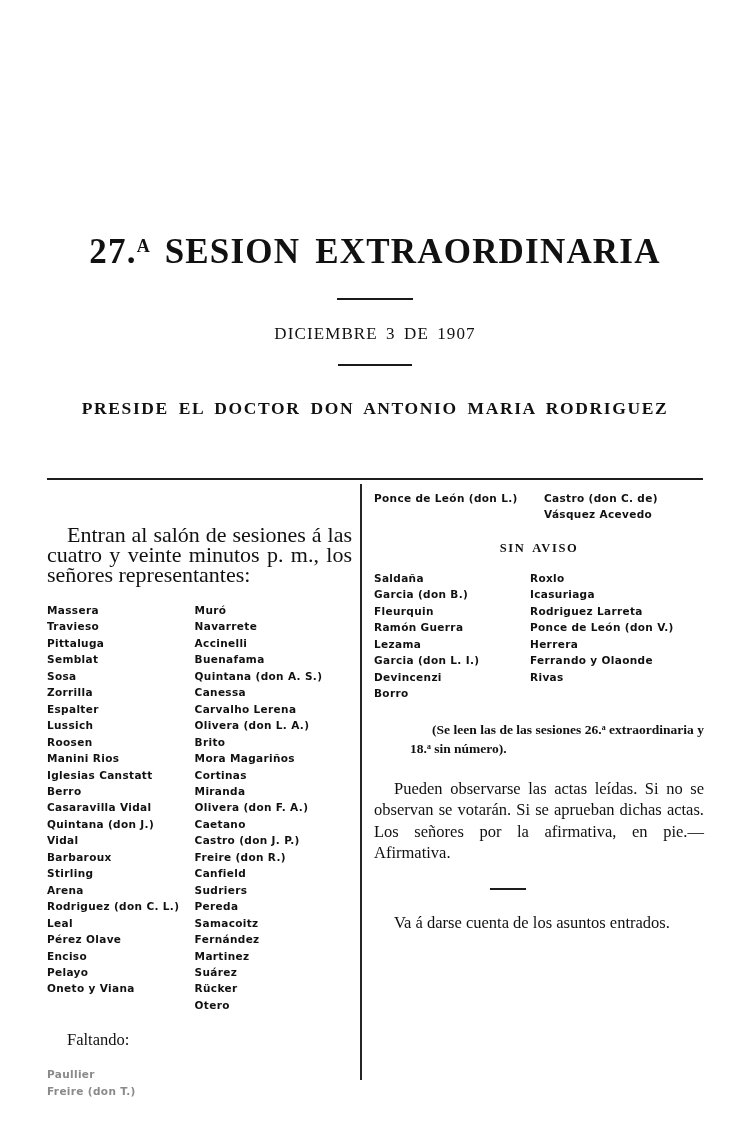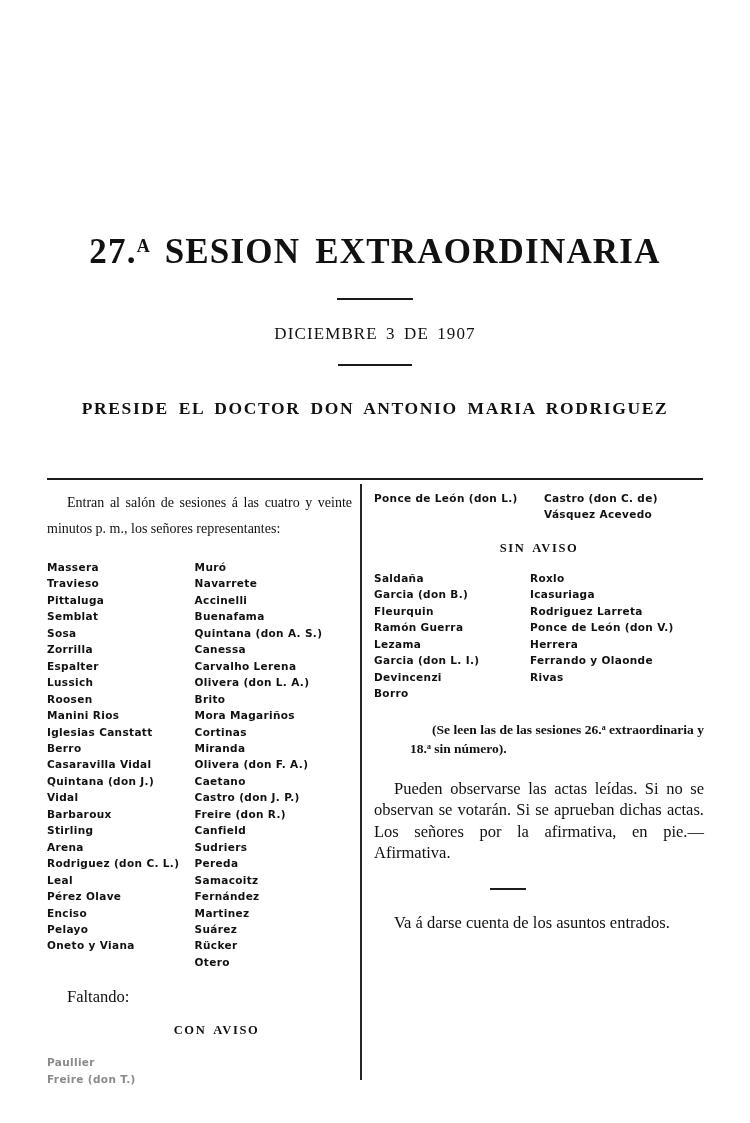--- a/index.html
+++ b/index.html
@@ -92,24 +92,25 @@
     width: 305px;
   }
   .col-right {
     position: absolute;
     left: 374px;
     top: 490px;
     width: 330px;
   }
 
   .intro {
-    font-size: 14px;
-    line-height: 26px;
+    font-size: 22px;
+    line-height: 20px;
     text-align: justify;
     text-indent: 20px;
+    margin-top: 35px;
   }
 
   
   .names {
     display: flex;
     margin-top: 17px;
   }
   .names .ncol {
     display: flex;
     flex-direction: column;
@@ -257,21 +258,20 @@
         <span class="name">Samacoitz</span>
         <span class="name">Fernández</span>
         <span class="name">Martinez</span>
         <span class="name">Suárez</span>
         <span class="name">Rücker</span>
         <span class="name">Otero</span>
       </div>
     </div>
 
     <div class="faltando">Faltando:</div>
-    <div class="subhead con">CON  AVISO</div>
 
     <div class="names con-aviso">
       <div class="ncol c1">
         <span class="name faded">Paullier</span>
         <span class="name faded">Freire (don T.)</span>
       </div>
     </div>
   </div>
 
   <div class="col-right">

